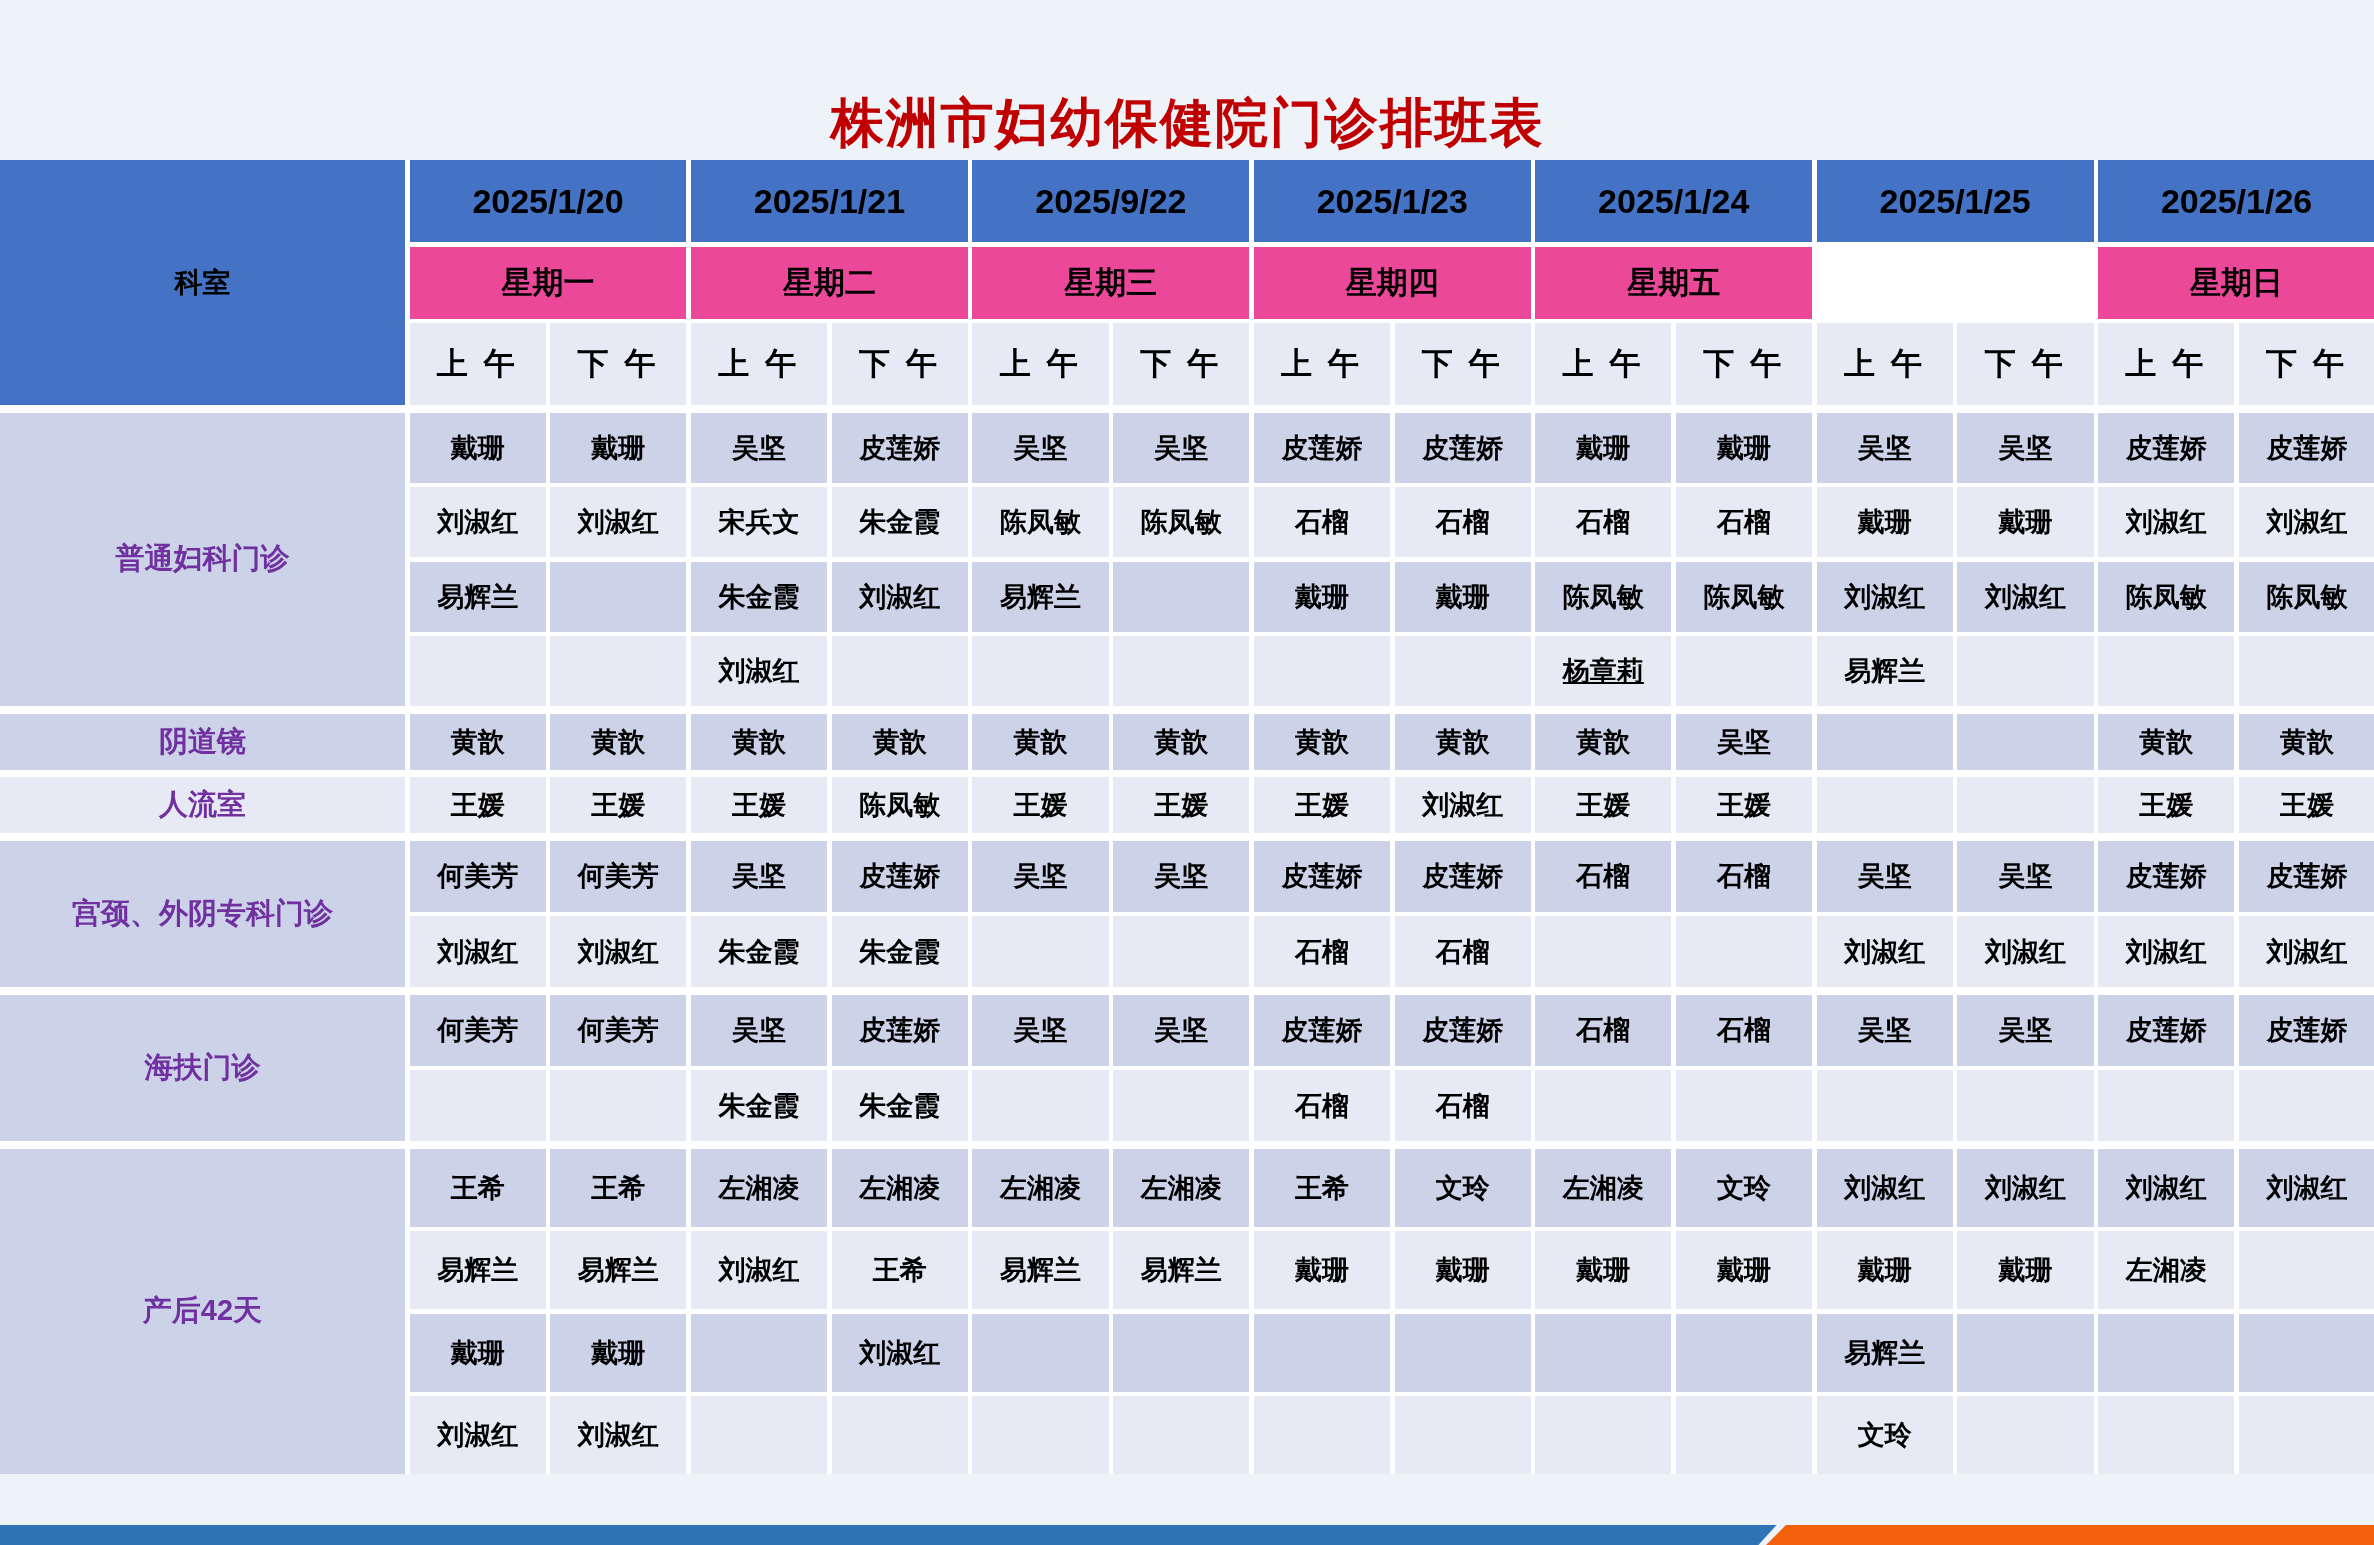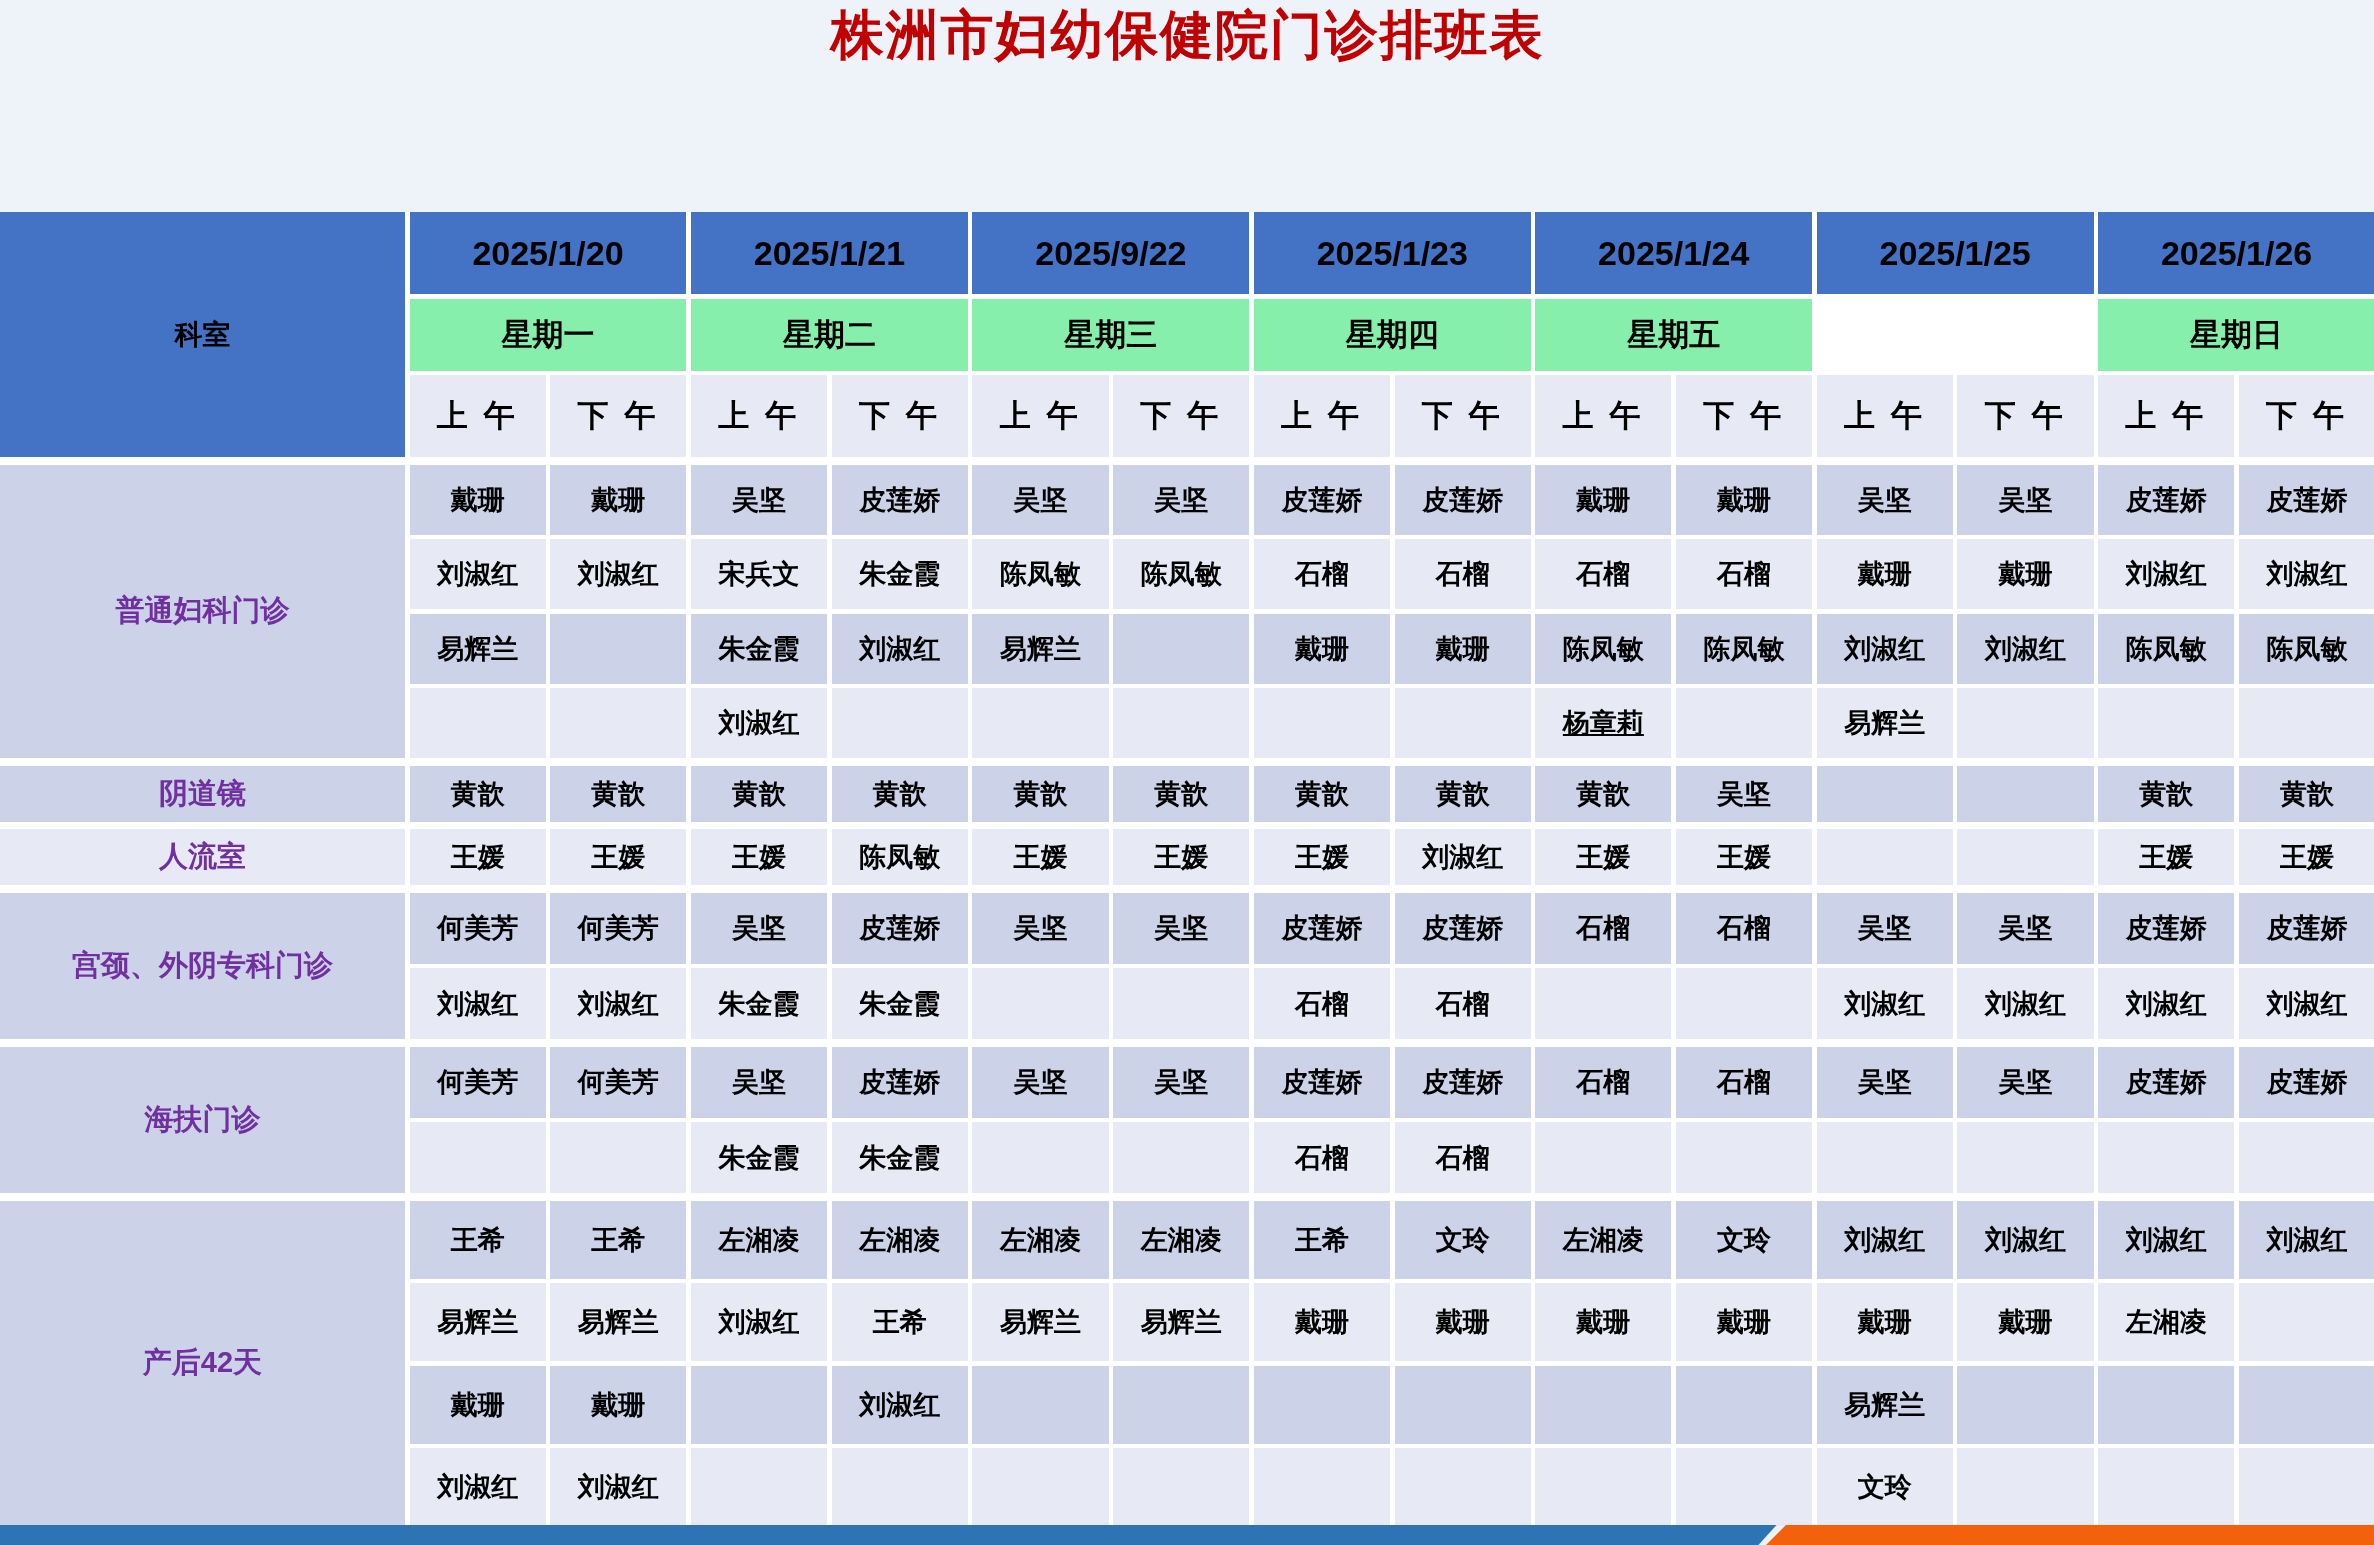--- a/index.html
+++ b/index.html
@@ -1,33 +1,33 @@
 <!DOCTYPE html>
 <html style="font-size:15px"><head>
 <meta charset="utf-8">
 <style>
   html,body{margin:0;padding:0;}
   body{font-family:"Liberation Sans","DejaVu Sans",sans-serif;}
   .page{position:relative;width:2375px;height:1545px;background:#eef2f9;overflow:hidden;}
-  .header-area{height:212px;display:flex;align-items:flex-start;justify-content:center;}
+  .header-area{height:160px;display:flex;align-items:flex-end;justify-content:center;}
   .page-title{color:#c00000;font-size:53px;font-weight:900;letter-spacing:1.9px;}
   .table-wrap{width:2375px;background:#ffffff;}
   .grid{display:grid;grid-template-columns:405px repeat(14,1fr);gap:4.6px;background:#ffffff;}
   .hdr-grid{grid-template-rows:82px 72px 82px;}
   .sec-grid{margin-top:7.4px;}
   .sec0{grid-auto-rows:70px;}
   .sec1{grid-auto-rows:56px;}
   .sec2{grid-auto-rows:56px;}
   .sec3{grid-auto-rows:71px;}
   .sec4{grid-auto-rows:71px;}
   .sec5{grid-auto-rows:78px;}
   .cell{display:flex;align-items:center;justify-content:center;font-weight:bold;color:#000;}
   .hdr-dept{background:#4472c4;font-size:28px;}
   .hdr-date{background:#4472c4;font-size:34px;}
-  .hdr-week{background:#86efac;font-size:31px;}
+  .hdr-week{background:#ec4899;font-size:31px;}
   .hdr-ampm{background:#e7eaf4;font-size:31px;letter-spacing:3.7px;}
   .shade-a{background:#ccd2e8;}
   .shade-b{background:#e7eaf4;}
   .dept-cell{color:#7030a0;font-size:29px;}
   .name-cell{font-size:27px;}
   .bottom-bar{position:absolute;left:0;right:0;bottom:0;height:20.4px;}
   .bar-blue{position:absolute;left:0;bottom:0;height:20.4px;width:1777px;background:#2e74b5;
             clip-path:polygon(0 0,100% 0,calc(100% - 18.6px) 100%,0 100%);}
   .bar-orange{position:absolute;left:1766px;right:0;bottom:0;height:20.4px;background:#f3610c;
             clip-path:polygon(20.4px 0,100% 0,100% 100%,0 100%);}

